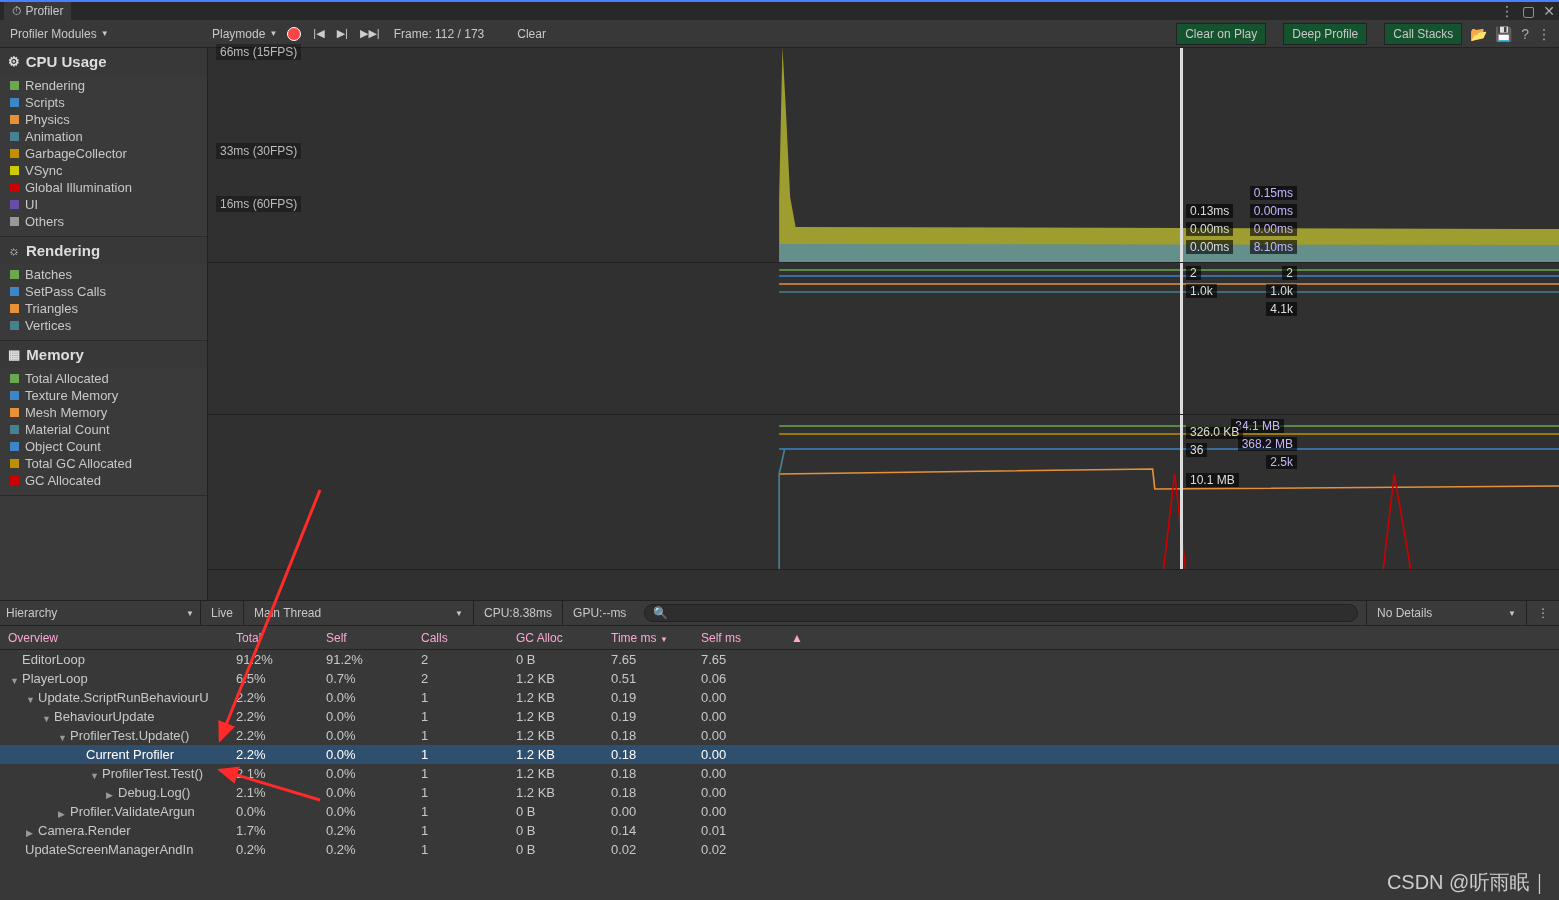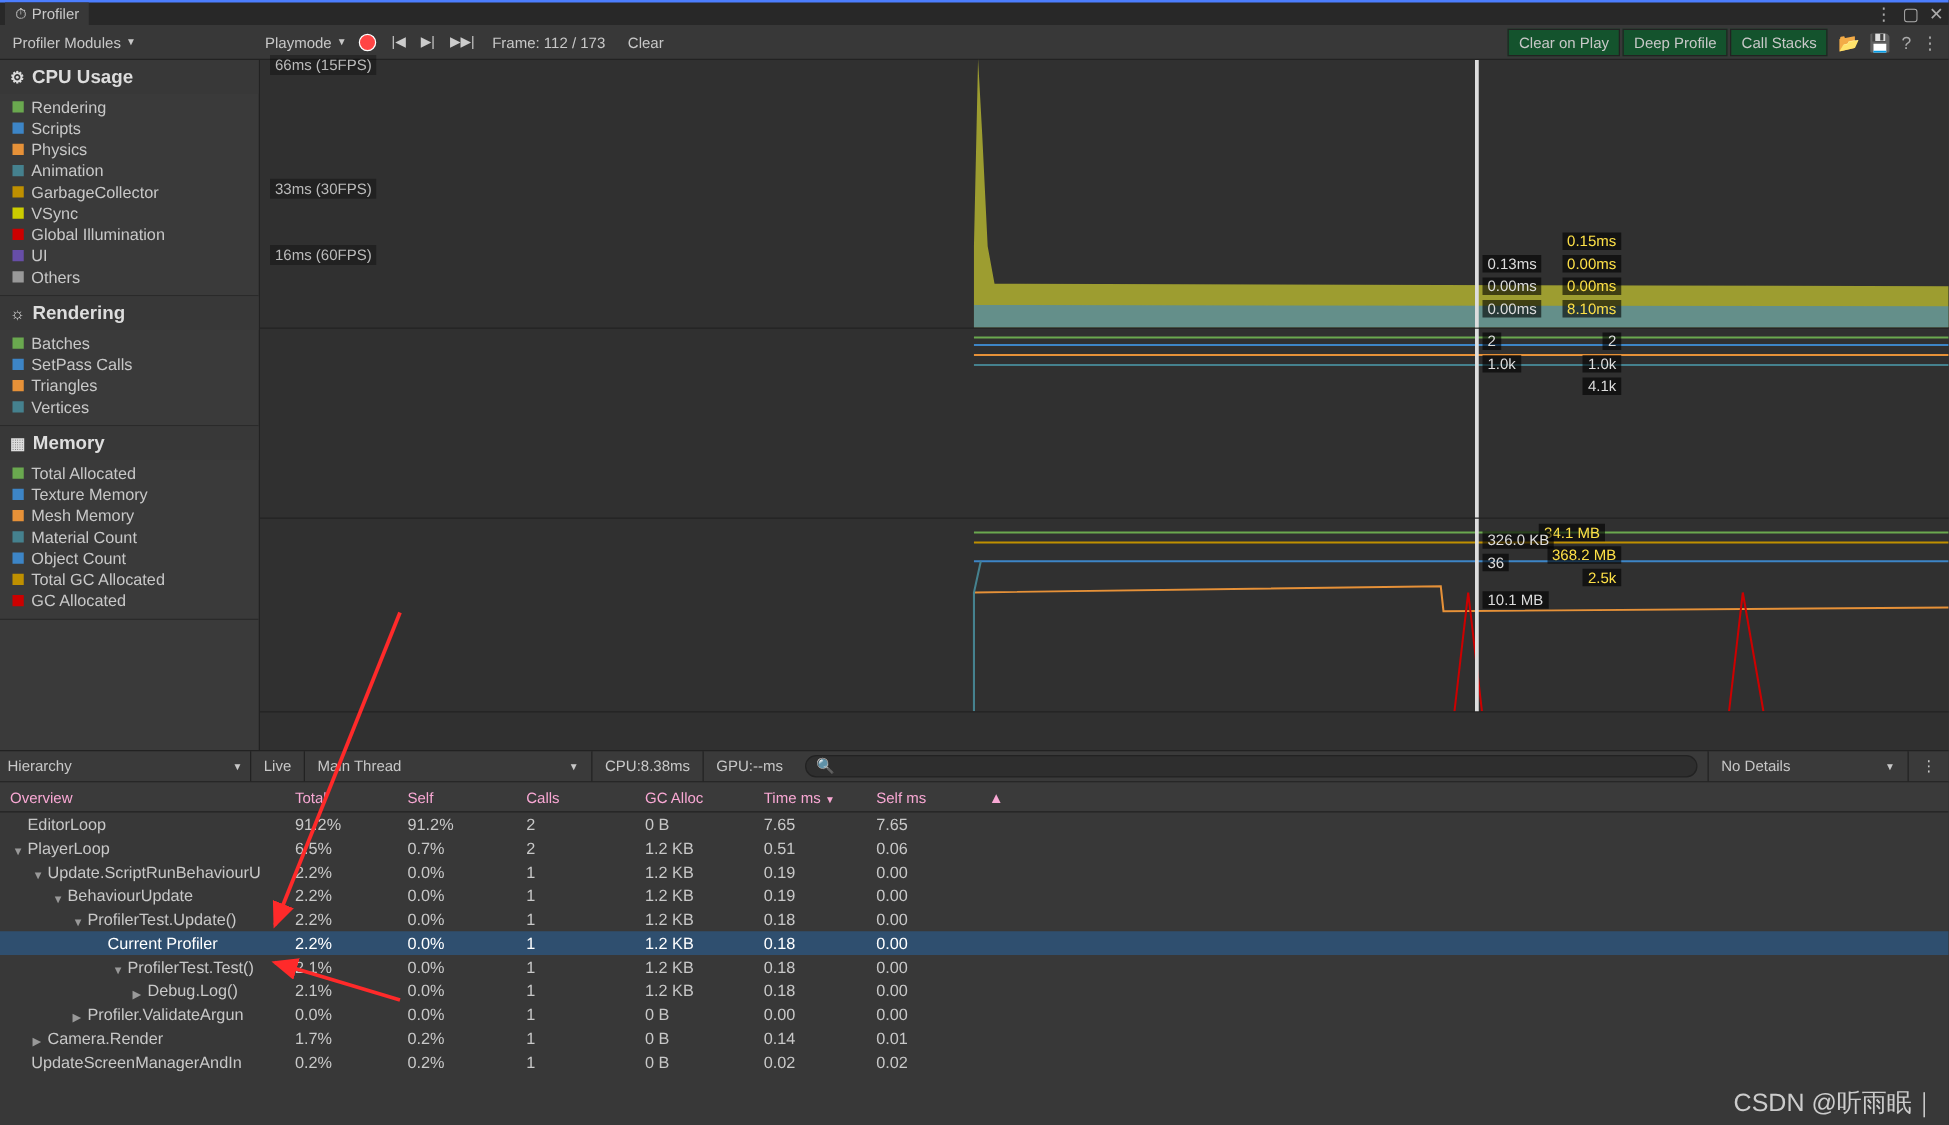--- a/index.html
+++ b/index.html
@@ -8,42 +8,42 @@
 .titlebar .tab { display:flex; align-items:center; gap:4px; padding:2px 8px; background:#383838; }
 .title-icons { margin-left:auto; display:flex; gap:8px; color:#aaa; font-size:14px; }
 .title-icons span { cursor:pointer; }
 .toolbar { height:28px; background:#383838; display:flex; align-items:center; border-bottom:1px solid #222; }
 .toolbar .left { width:208px; display:flex; align-items:center; padding:0 6px; }
 .dropdown { display:flex; align-items:center; gap:4px; padding:2px 4px; }
 .drop-arrow { font-size:8px; }
 .record { width:14px; height:14px; background:#ff4444; border-radius:50%; border:1px solid #fff; margin:0 6px; }
 .nav-btn { padding:2px 6px; color:#ccc; cursor:pointer; font-size:11px; }
 .frame-lbl { margin:0 8px; }
-.tool-btn { padding:3px 8px; background:#4a4a4a; border:1px solid #222; margin-left:2px; cursor:pointer; font-size:12px; }
+.tool-btn { padding:3px 8px; background:#4a4a4a; border:1px solid #222; margin-left:17px; cursor:pointer; font-size:12px; }
 .tool-btn.toggle { background:#14532d; }
 .toolbar-right { margin-left:auto; display:flex; gap:8px; padding:0 8px; color:#aaa; }
 .icon-btn { cursor:pointer; font-size:14px; }
 .main { display:flex; height:552px; }
 .sidebar { width:208px; background:#3a3a3a; border-right:1px solid #222; overflow:hidden; }
 .module { border-bottom:1px solid #2a2a2a; }
 .module-hdr { padding:5px 8px; font-size:15px; font-weight:bold; display:flex; align-items:center; gap:6px; color:#ddd; background:#383838; }
 .module-hdr .micon { font-size:13px; }
 .module-items { padding:2px 0 6px 0; }
 .mitem { display:flex; align-items:center; gap:6px; padding:1px 8px 1px 10px; font-size:13px; }
 .mitem .sq { width:9px; height:9px; flex-shrink:0; }
 .handle { margin-left:auto; color:#555; letter-spacing:-2px; font-size:10px; visibility:hidden; }
 .charts { flex:1; background:#303030; position:relative; }
 .chart { position:relative; border-bottom:1px solid #222; }
 .chart.cpu { height:215px; }
 .chart.rend { height:152px; }
 .chart.mem { height:155px; }
 .guide { position:absolute; left:8px; background:rgba(0,0,0,.3); padding:1px 4px; font-size:12px; color:#bbb; z-index:3; }
 .timeline-marker { position:absolute; width:3px; background:#ddd; top:0; bottom:0; z-index:5; }
 .vlabel { position:absolute; background:rgba(0,0,0,.6); color:#ddd; padding:0 4px; font-size:12px; white-space:nowrap; z-index:6; }
-.vlabel.y { color:#fde047; }
+.vlabel.y { color:#c4b5fd; }
 .bottom-bar { height:26px; background:#3a3a3a; display:flex; align-items:center; border-top:1px solid #222; border-bottom:1px solid #222; }
 .bb-drop { width:200px; padding:0 6px; display:flex; align-items:center; }
 .bb-drop .drop-arrow { margin-left:auto; }
 .bb-seg { padding:0 10px; border-left:1px solid #222; height:100%; display:flex; align-items:center; }
 .search { flex:1; background:#2e2e2e; border:1px solid #222; border-radius:10px; height:18px; margin:0 8px; padding:0 8px; display:flex; align-items:center; color:#888; }
 .table { height:234px; overflow:hidden; background:#383838; position:relative; }
 .thead { display:flex; height:24px; background:#3a3a3a; border-bottom:1px solid #222; align-items:center; }
 .th { padding:0 6px; font-size:12px; color:#f9a8d4; }
 .c0{width:230px;padding-left:8px;} .c1{width:90px;} .c2{width:95px;} .c3{width:95px;} .c4{width:95px;} .c5{width:90px;} .c6{width:90px;}
 .tbody { }

